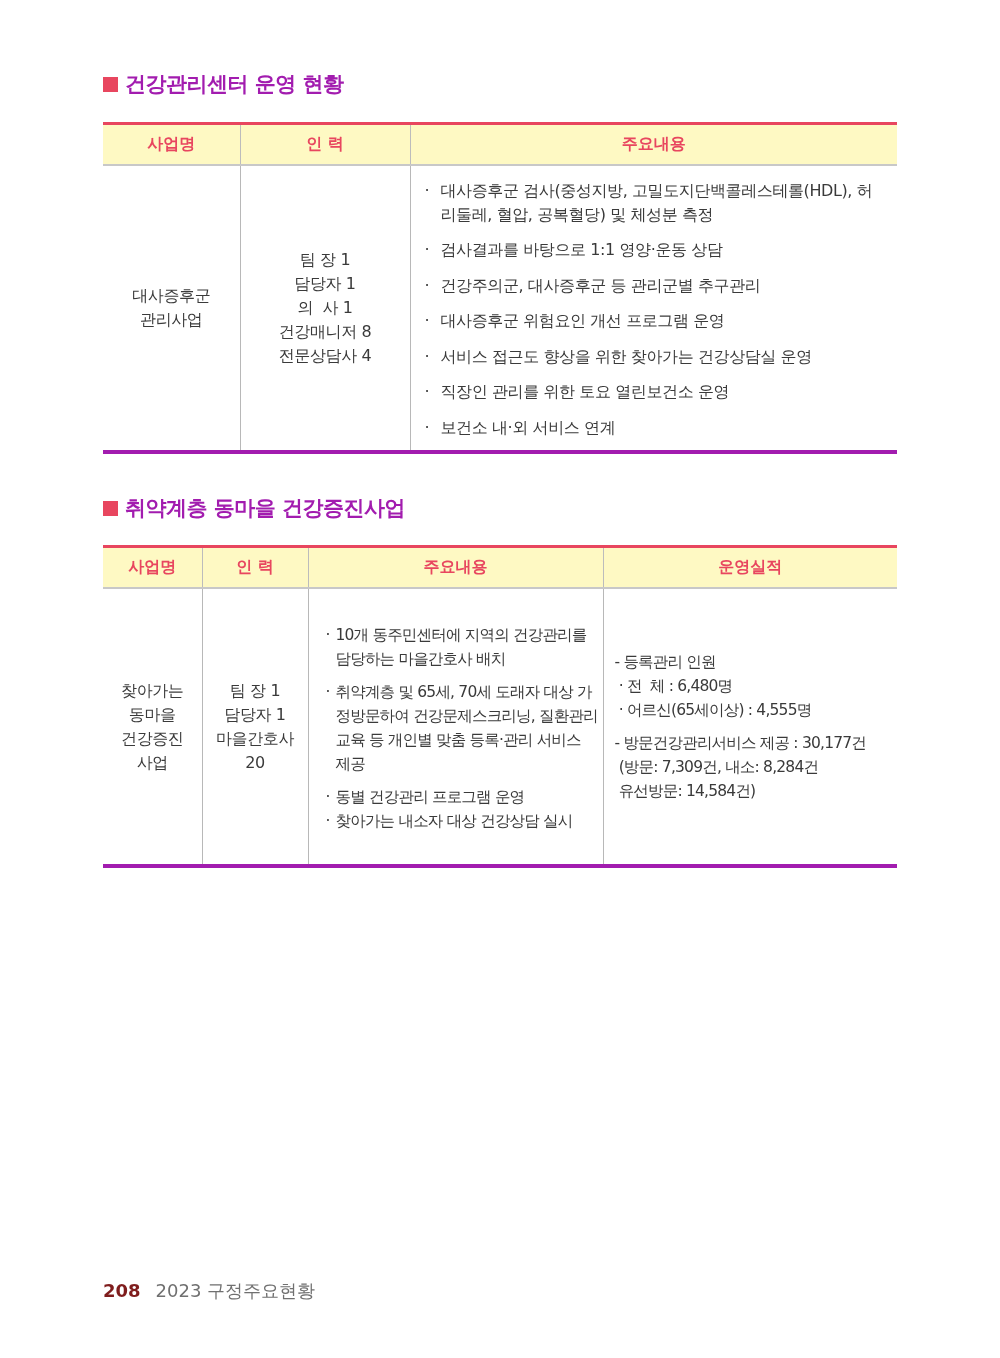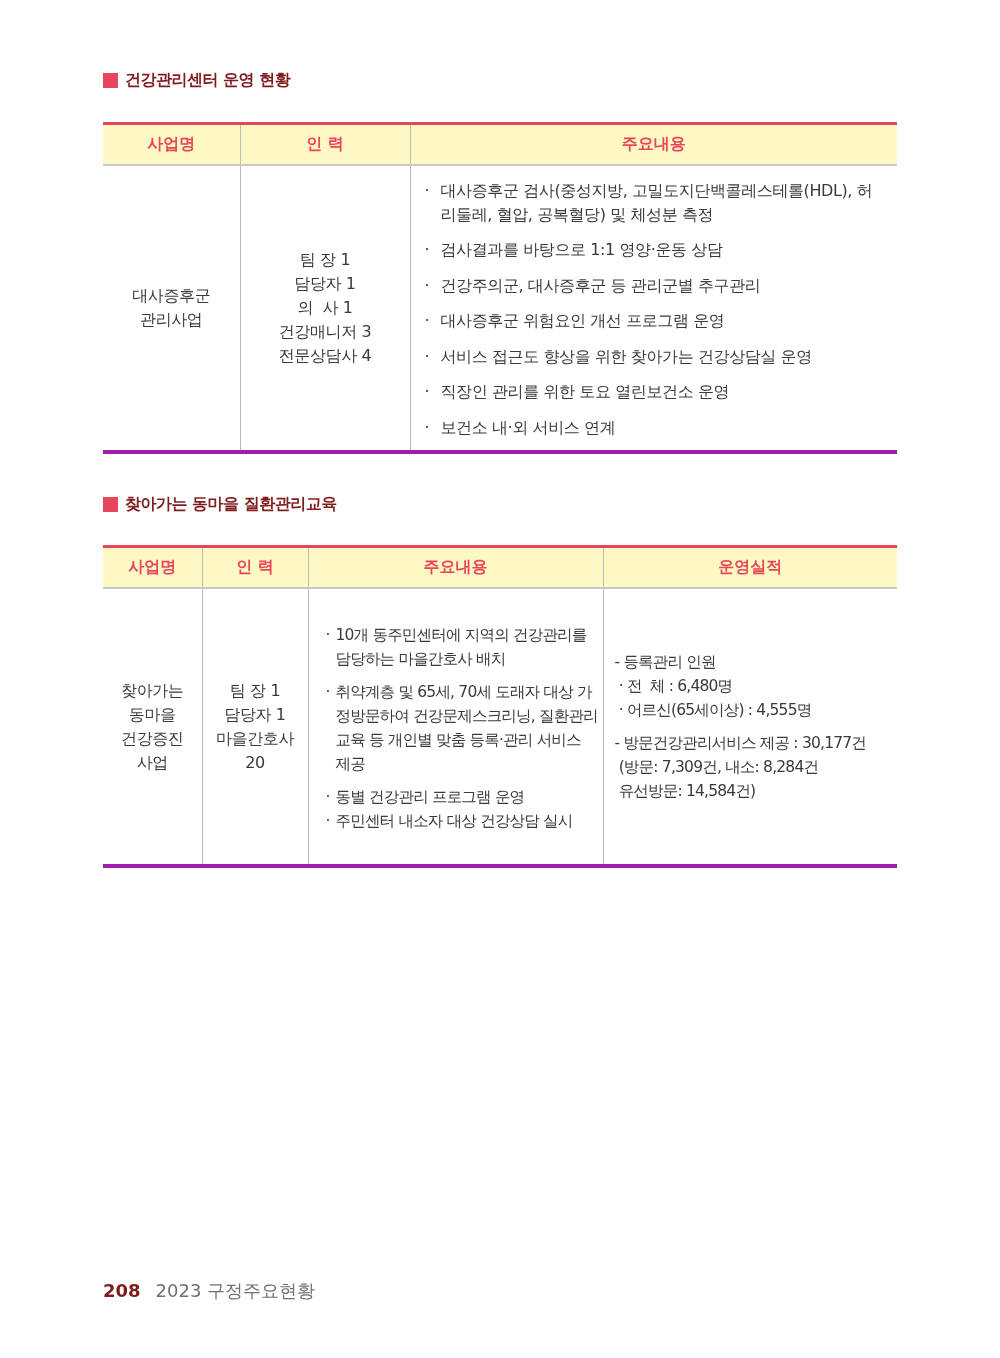--- a/index.html
+++ b/index.html
@@ -3,21 +3,21 @@
 <meta charset="utf-8">
 <style>
   html, body { margin: 0; padding: 0; background: #ffffff; }
   body {
     width: 1000px; height: 1358px; position: relative; overflow: hidden;
     font-family: "DejaVu Sans", "Liberation Sans", sans-serif;
     color: #3a3a3a;
   }
   .section-title {
     position: absolute; left: 103px;
-    font-size: 16px; font-weight: bold; color: #7f1d1d;
+    font-size: 21px; font-weight: bold; color: #a21caf;
     display: flex; align-items: center; letter-spacing: -0.5px;
   }
   .section-title .sq {
     width: 15px; height: 15px; background: #e8465f; margin-right: 7px;
     display: inline-block;
   }
   table.tbl {
     position: absolute; left: 103px; width: 794px;
     border-collapse: collapse; table-layout: fixed;
   }
@@ -81,41 +81,41 @@
   <tbody>
     <tr style="height:287px;">
       <td class="center">
         <div>대사증후군</div>
         <div>관리사업</div>
       </td>
       <td class="center">
         <div>팀 장 1</div>
         <div>담당자 1</div>
         <div style="white-space:pre;">의  사 1</div>
-        <div>건강매니저 3</div>
+        <div>건강매니저 8</div>
         <div>전문상담사 4</div>
       </td>
       <td style="padding:8px 20px 6px 0;">
         <ul class="bullets">
           <li>대사증후군 검사(중성지방, 고밀도지단백콜레스테롤(HDL), 허리둘레, 혈압, 공복혈당) 및 체성분 측정</li>
           <li>검사결과를 바탕으로 1:1 영양·운동 상담</li>
           <li>건강주의군, 대사증후군 등 관리군별 추구관리</li>
           <li>대사증후군 위험요인 개선 프로그램 운영</li>
           <li>서비스 접근도 향상을 위한 찾아가는 건강상담실 운영</li>
           <li>직장인 관리를 위한 토요 열린보건소 운영</li>
           <li>보건소 내·외 서비스 연계</li>
         </ul>
       </td>
     </tr>
   </tbody>
 </table>
 
 <div class="section-title" style="top:494px;">
   <span class="sq"></span>
-  <span>찾아가는 동마을 질환관리교육</span>
+  <span>취약계층 동마을 건강증진사업</span>
 </div>
 
 <table class="tbl t2" style="top:545px;">
   <colgroup>
     <col style="width:99px">
     <col style="width:106px">
     <col style="width:295px">
     <col style="width:294px">
   </colgroup>
   <thead>
@@ -138,21 +138,21 @@
         <div>팀 장 1</div>
         <div>담당자 1</div>
         <div>마을간호사</div>
         <div>20</div>
       </td>
       <td style="padding:8px 4px 6px 0; font-size:15.5px; letter-spacing:-0.8px;">
         <ul class="bullets">
           <li>10개 동주민센터에 지역의 건강관리를 담당하는 마을간호사 배치</li>
           <li>취약계층 및 65세, 70세 도래자 대상 가정방문하여 건강문제스크리닝, 질환관리교육 등 개인별 맞춤 등록·관리 서비스 제공</li>
           <li class="tight">동별 건강관리 프로그램 운영</li>
-          <li>주민센터 내소자 대상 건강상담 실시</li>
+          <li>찾아가는 내소자 대상 건강상담 실시</li>
         </ul>
       </td>
       <td style="font-size:15.5px; letter-spacing:-0.8px;">
         <div class="stats">
           <div class="grp">
             <div class="line" style="white-space:pre;">- 등록관리 인원</div>
             <div class="line" style="white-space:pre;"> · 전  체 : 6,480명</div>
             <div class="line" style="white-space:pre;"> · 어르신(65세이상) : 4,555명</div>
           </div>
           <div class="grp">

